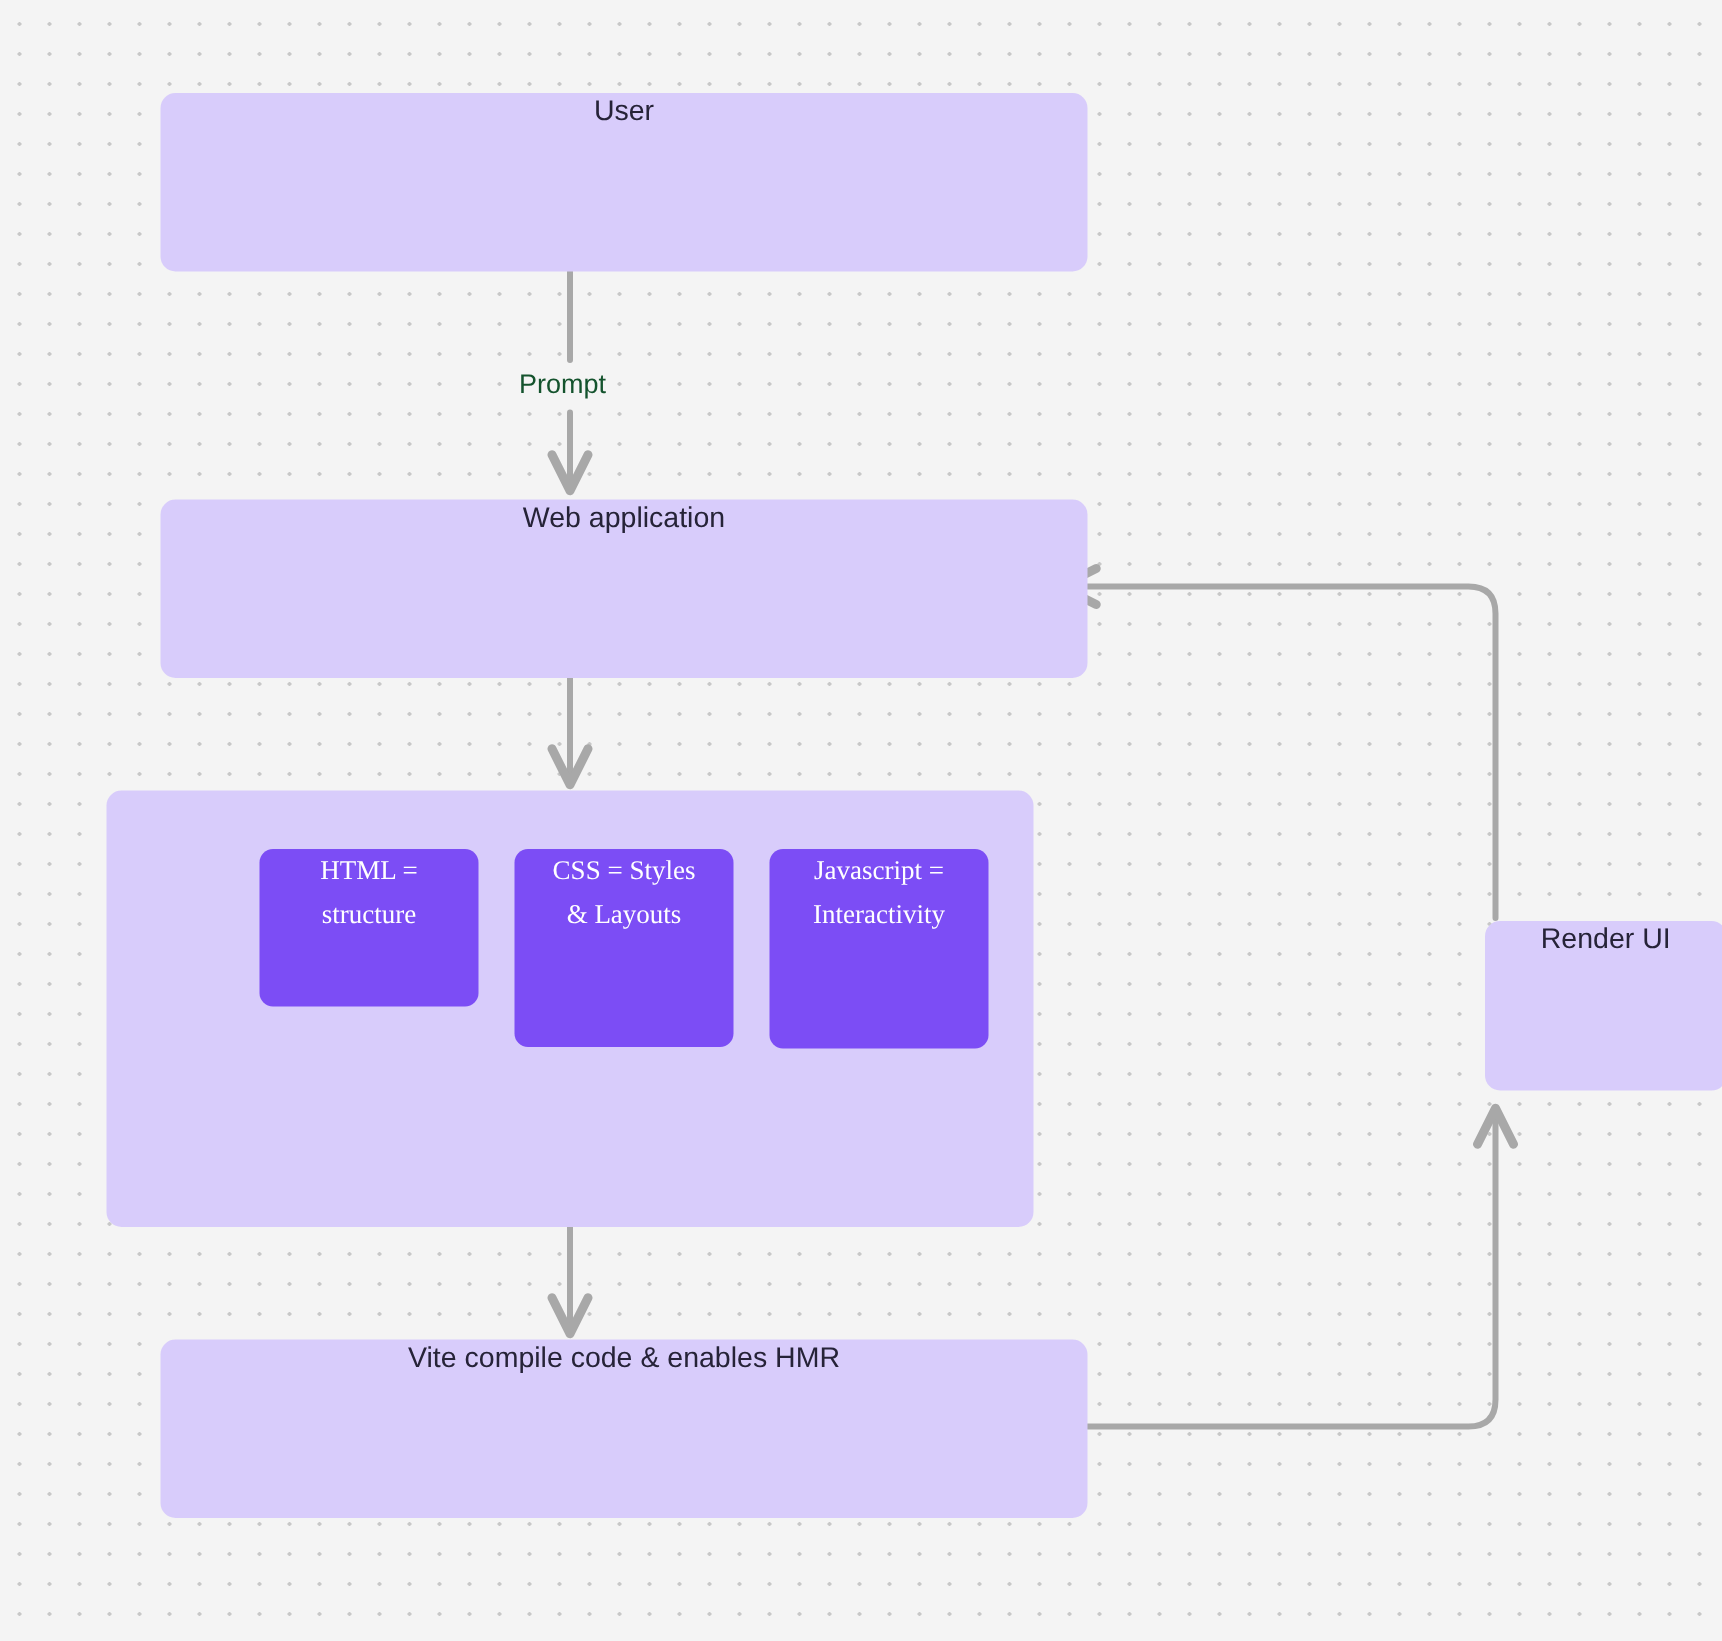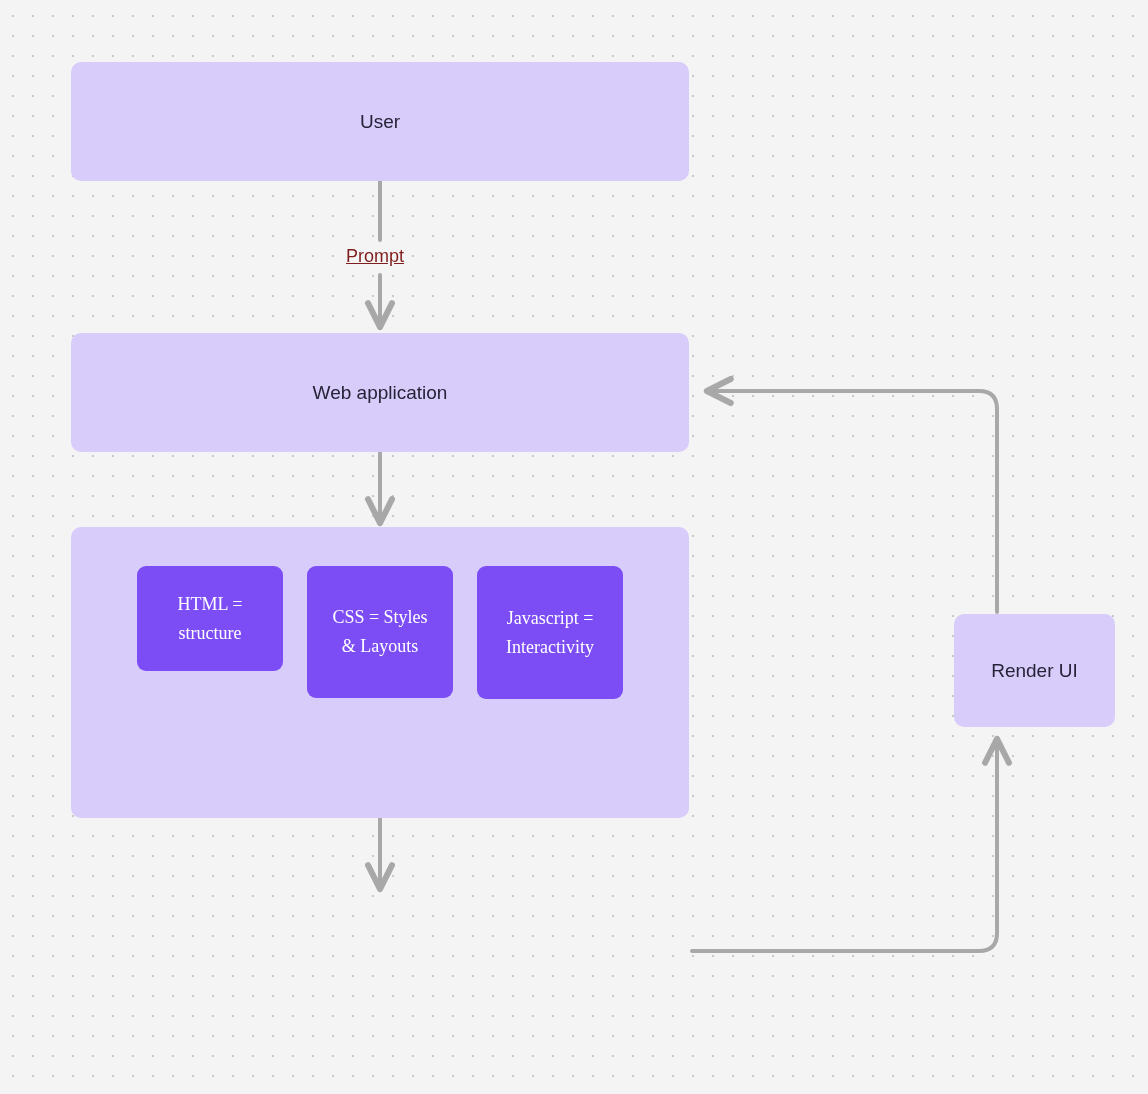--- a/index.html
+++ b/index.html
@@ -26,23 +26,23 @@
     top: 0;
     width: 1148px;
     height: 1094px;
     pointer-events: none;
   }
   .node {
     position: absolute;
     box-sizing: border-box;
     border-radius: 10px;
     display: flex;
-    align-items: center;
     justify-content: center;
     text-align: center;
+    margin-left: 36px;
   }
   .node-outer {
     background: #d8ccfb;
     color: #262338;
     font-size: 19px;
     line-height: 1.35;
   }
   .node-inner {
     background: #7c4df5;
     color: #ffffff;
@@ -61,25 +61,24 @@
   .group-caption {
     position: absolute;
     width: 100%;
     text-align: center;
     color: #262338;
     font-size: 19px;
   }
   .edge-label {
     position: absolute;
     background: #f4f4f4;
-    color: #7f1d1d;
+    color: #14532d;
     font-size: 18px;
     padding: 1px 7px;
     white-space: nowrap;
-    text-decoration: underline;
   }
 </style>
 </head>
 <body>
 
 <div id="canvas">
 
   <svg class="svg-layer" viewBox="0 0 1148 1094">
     <defs>
       <marker id="arrowhead" markerWidth="10" markerHeight="10" refX="6.2" refY="4" orient="auto" markerUnits="strokeWidth">
@@ -120,18 +119,21 @@
     <div class="node node-inner" style="left:236px; top:39px; width:146px; height:132px;">
       <span>CSS = Styles
 &amp; Layouts</span>
     </div>
     <div class="node node-inner" style="left:406px; top:39px; width:146px; height:133px;">
       <span>Javascript =
 Interactivity</span>
     </div>
   </div>
 
+  <div class="node node-outer" style="left:71px; top:893px; width:618px; height:119px;">
+    <span>Vite compile code &amp; enables HMR</span>
+  </div>
 
   <div class="node node-outer" style="left:954px; top:614px; width:161px; height:113px;">
     <span>Render UI</span>
   </div>
 
 </div>
 
 </body></html>

